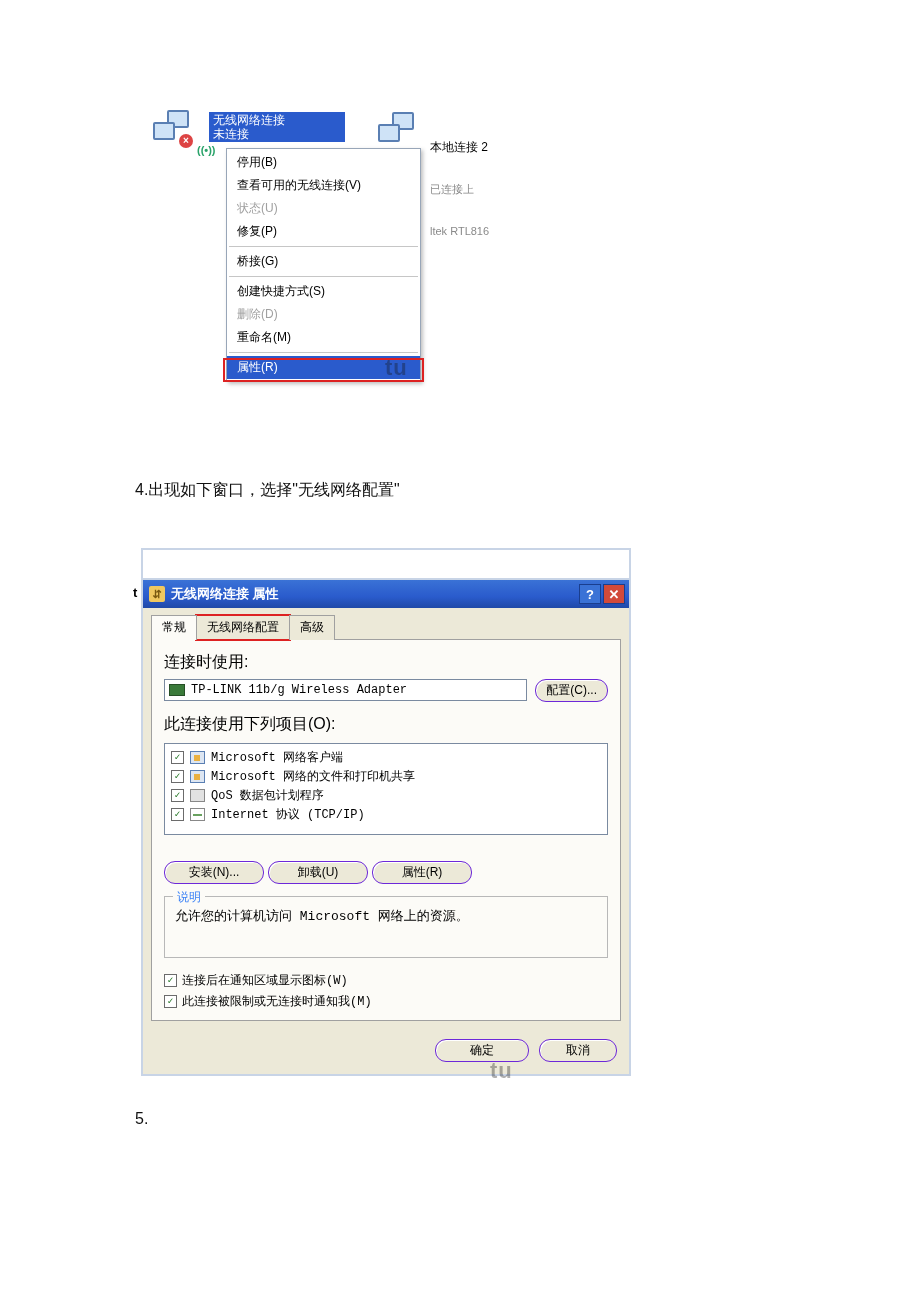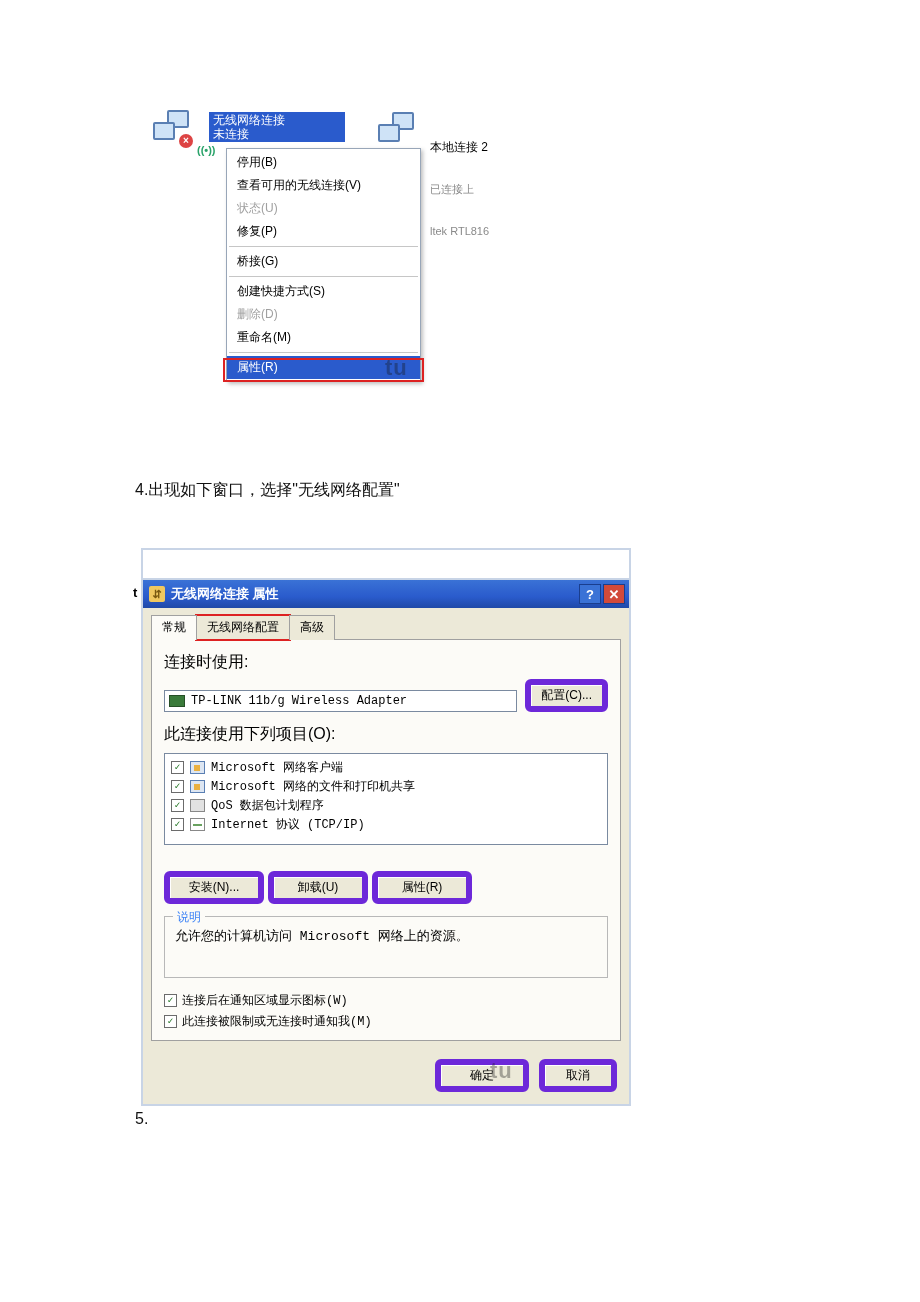--- a/index.html
+++ b/index.html
@@ -221,42 +221,42 @@
   }
   .tab-panel {
     border: 1px solid #a0a0a0;
     background: #fcfbf7;
     padding: 12px 12px 10px 12px;
   }
   .field-label {
     font-size: 16px;
     margin-bottom: 6px;
   }
-  .row { display: flex; align-items: flex-end; gap: 8px; }
+  .row { display: flex; align-items: flex-start; gap: 8px; }
   .adapter-box {
     flex: 1;
     background: #fff;
     border: 1px solid #7a8aa0;
     height: 22px;
     display: flex;
     align-items: center;
     padding: 0 4px;
     font-family: "Courier New", monospace;
     font-size: 12px;
   }
   .nic-icon {
     width: 16px; height: 12px;
     background: #3a7a3a;
     margin-right: 6px;
     border: 1px solid #264f26;
   }
   .btn {
     background: #ece9d8;
-    border: 6px solid #6d28d9;
-    border-radius: 6px;
+    border: 1px solid #6d28d9;
+    border-radius: 11px;
     padding: 2px 10px;
     font-size: 12px;
     box-shadow: inset 1px 1px 0 #fff;
     cursor: default;
     font-family: inherit;
   }
   .items-list {
     margin-top: 8px;
     border: 1px solid #7a8aa0;
     background: #fff;

